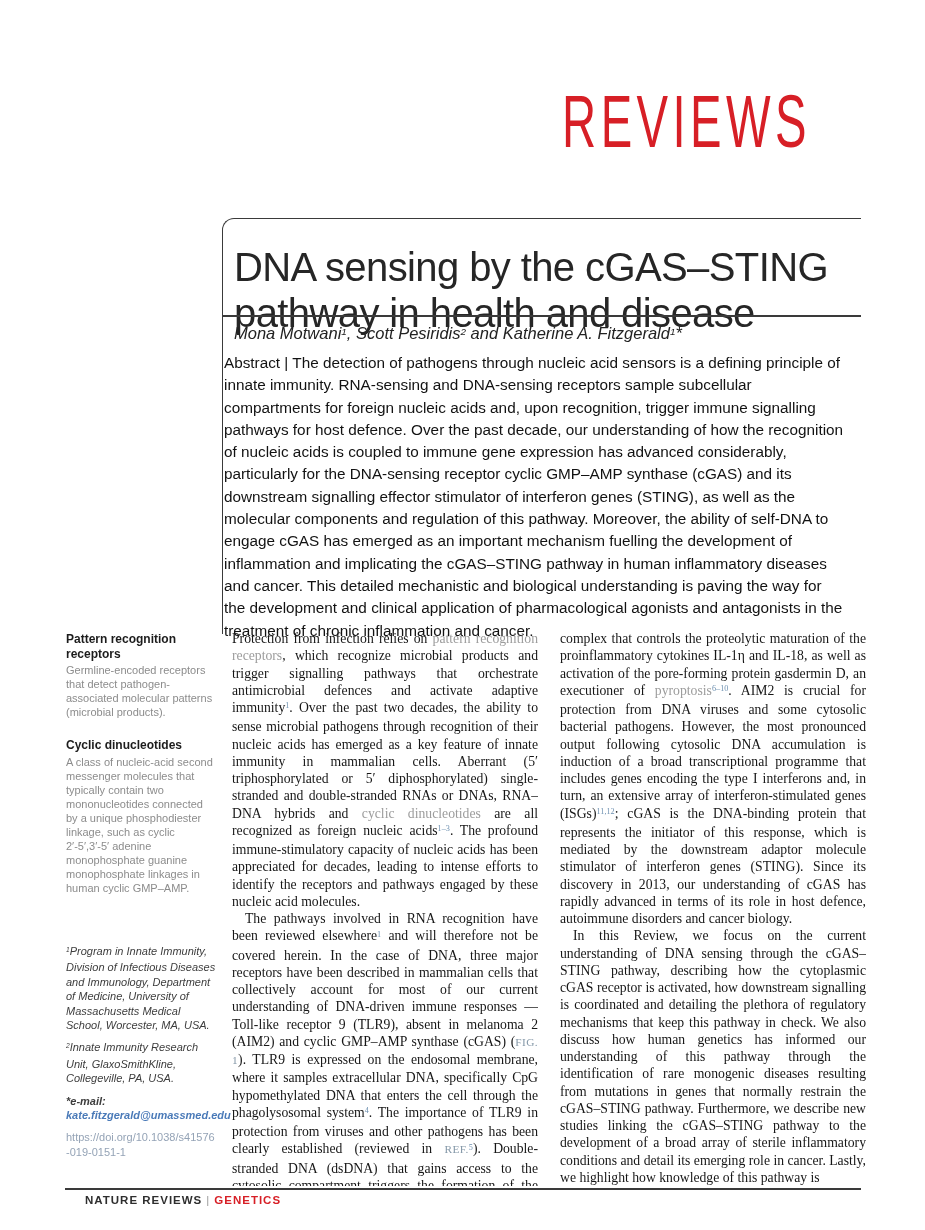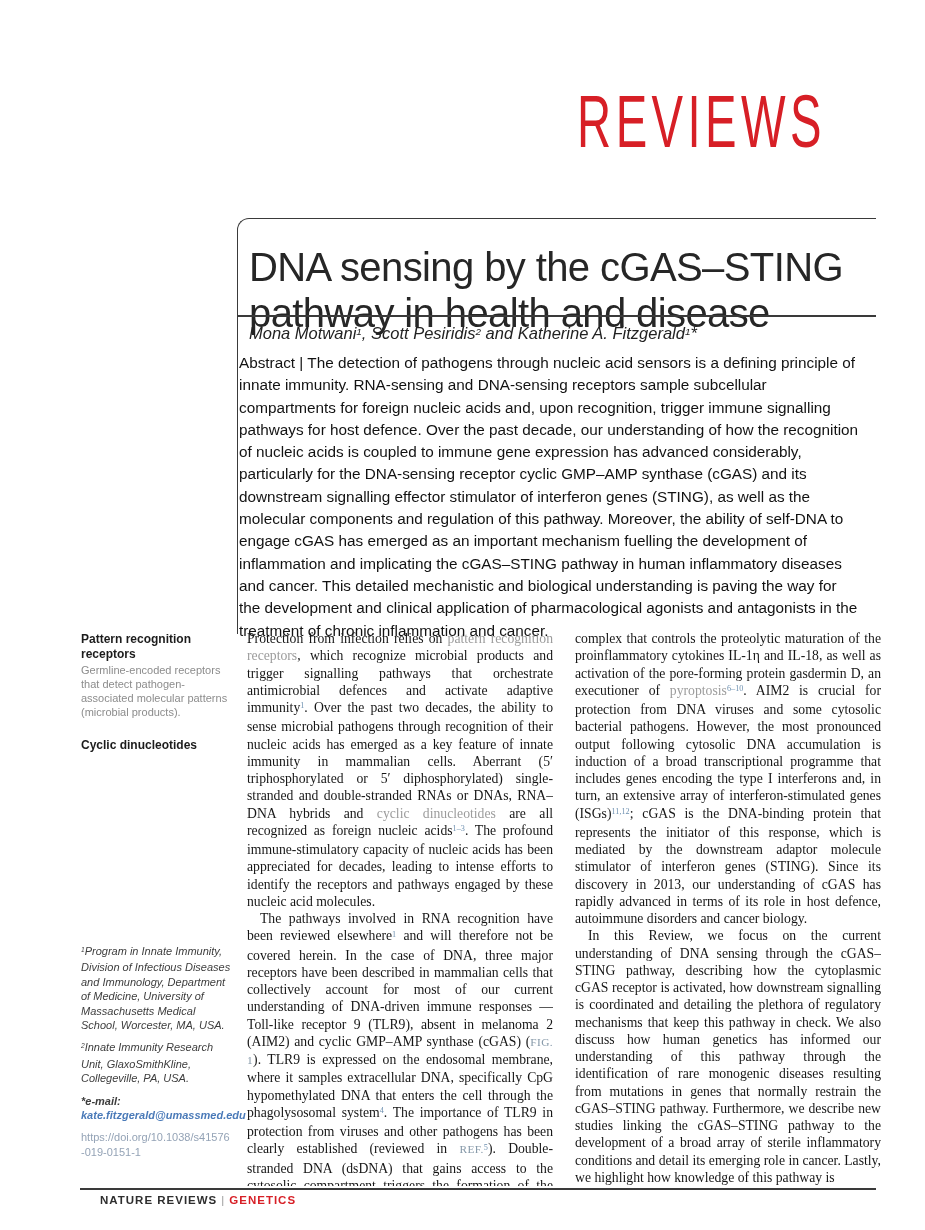--- a/index.html
+++ b/index.html
@@ -5,21 +5,20 @@
   * { margin: 0; padding: 0; box-sizing: border-box; }
   html, body { background: #ffffff; }
   .page {
     position: relative;
     width: 875px;
     height: 1230px;
     background: #ffffff;
     overflow: hidden;
     font-family: "Liberation Sans", sans-serif;
     color: #1c1c1c;
-    margin-left: 15px;
   }
 
   
   .corner-beige {
     position: absolute; left: 892px; top: 0; width: 33px; height: 149px;
     background: #e8e3d6; border-bottom-left-radius: 12px;
   }
   .corner-red {
     position: absolute; left: 903px; top: 0; width: 22px; height: 141px;
     background: #d71f26; border-bottom-left-radius: 7px;
@@ -130,20 +129,21 @@
 
   <p class="abstract"><span>Abstract | </span><span>The detection of pathogens through nucleic acid sensors is a defining principle of innate immunity. RNA-sensing and DNA-sensing receptors sample subcellular compartments for foreign nucleic acids and, upon recognition, trigger immune signalling pathways for host defence. Over the past decade, our understanding of how the recognition of nucleic acids is coupled to immune gene expression has advanced considerably, particularly for the DNA-sensing receptor cyclic GMP–AMP synthase (cGAS) and its downstream signalling effector stimulator of interferon genes (STING), as well as the molecular components and regulation of this pathway. Moreover, the ability of self-DNA to engage cGAS has emerged as an important mechanism fuelling the development of inflammation and implicating the cGAS–STING pathway in human inflammatory diseases and cancer. This detailed mechanistic and biological understanding is paving the way for the development and clinical application of pharmacological agonists and antagonists in the treatment of chronic inflammation and cancer.</span></p>
 
   <aside class="sidebar">
     <div class="glossary-entry">
       <div class="glossary-term">Pattern recognition receptors</div>
       <div class="glossary-def">Germline-encoded receptors that detect pathogen-associated molecular patterns (microbial products).</div>
     </div>
     <div class="glossary-entry">
       <div class="glossary-term">Cyclic dinucleotides</div>
+      <div class="glossary-def">A class of nucleic-acid second messenger molecules that typically contain two mononucleotides connected by a unique phosphodiester linkage, such as cyclic 2′-5′,3′-5′ adenine monophosphate guanine monophosphate linkages in human cyclic GMP–AMP.</div>
     </div>
   </aside>
 
   <div class="affiliations">
     <p><span class="sup">1</span><span>Program in Innate Immunity, Division of Infectious Diseases and Immunology, Department of Medicine, University of Massachusetts Medical School, Worcester, MA, USA.</span></p>
     <p><span class="sup">2</span><span>Innate Immunity Research Unit, GlaxoSmithKline, Collegeville, PA, USA.</span></p>
     <p><span class="b">*e-mail: </span><span class="link">kate.fitzgerald@umassmed.edu</span></p>
     <p class="aff-doi"><span class="doi">https://doi.org/10.1038/s41576-019-0151-1</span></p>
   </div>
 

